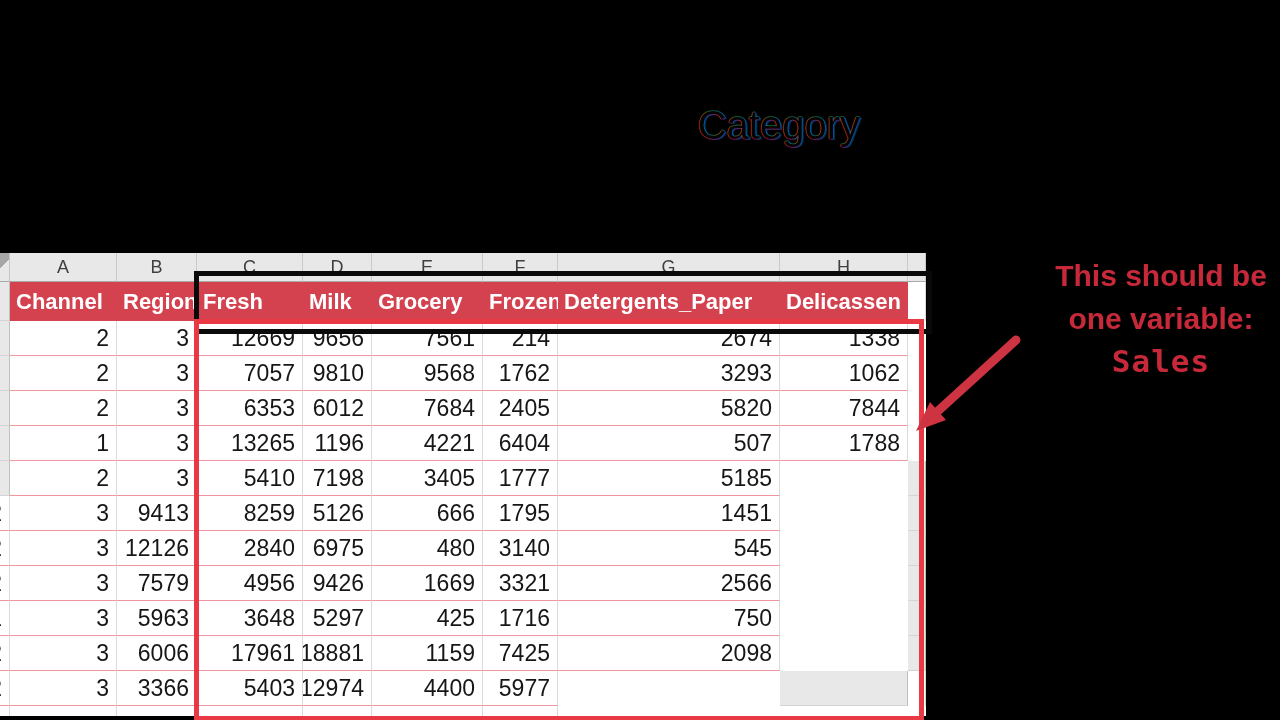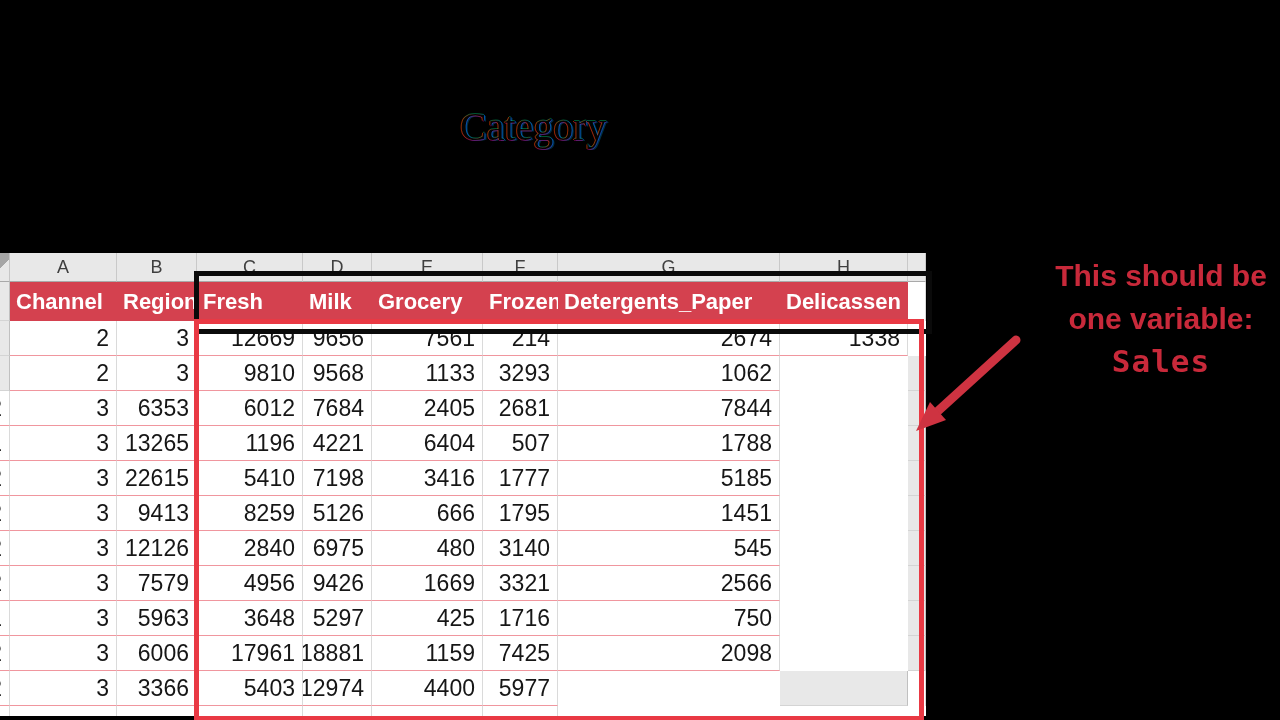--- a/index.html
+++ b/index.html
@@ -2,29 +2,28 @@
 <html style="--header_red: #D4414F; --grid_pink: #F0969E; --rect_red: #E93944; --rect_black: #0A0A0A; --annotation_red: #C8293A; --arrow_red: #CE3341;"><head>
 <meta charset="utf-8">
 <style>
   html,body{margin:0;padding:0;}
   body{
     width:1280px;height:720px;background:#000;position:relative;
     overflow:hidden;font-family:"Liberation Sans",sans-serif;
   }
   
   .category-title{
-    position:absolute;left:460px;top:103px;width:400px;text-align:left;
+    position:absolute;left:460px;top:103px;width:400px;text-align:right;
     font-size:40px;font-weight:400;color:#030303;letter-spacing:0px;
     text-shadow:
       -1px 0 0 rgba(255,70,0,.55),
        1px 0 0 rgba(0,110,255,.55),
        0 -1px 0 rgba(0,210,120,.40),
        0 1px 0 rgba(255,0,190,.35),
        2px 1px 0 rgba(0,180,255,.25);
-    font-family: Liberation Serif, serif;
   }
   
   .sheet{
     position:absolute;left:0;top:253px;width:926px;height:463px;background:#fff;
     display:grid;
     grid-template-columns:10px 107px 80px 106px 69px 111px 75px 222px 128px 18px;
     grid-template-rows:29px 39px repeat(11,35px) 10px;
   }
   .sheet div{box-sizing:border-box;overflow:hidden;}
   .c-corner{
@@ -114,53 +113,53 @@
     <div class="c-val">12669</div>
     <div class="c-val">9656</div>
     <div class="c-val">7561</div>
     <div class="c-val">214</div>
     <div class="c-val">2674</div>
     <div class="c-val">1338</div>
     <div class="c-part nh"></div>
     <div class="c-rowhead"></div>
     <div class="c-val">2</div>
     <div class="c-val">3</div>
+    <div class="c-val">7057</div>
     <div class="c-val">9810</div>
     <div class="c-val">9568</div>
-    <div class="c-val">1133</div>
+    <div class="c-val">1762</div>
     <div class="c-val">3293</div>
     <div class="c-val">1062</div>
     <div class="c-part nh"></div>
     <div class="c-rowhead"></div>
     <div class="c-val">2</div>
     <div class="c-val">3</div>
     <div class="c-val">6353</div>
     <div class="c-val">6012</div>
     <div class="c-val">7684</div>
     <div class="c-val">2405</div>
-    <div class="c-val">2681</div>
+    <div class="c-val">5820</div>
     <div class="c-val">7844</div>
     <div class="c-part nh"></div>
     <div class="c-rowhead"></div>
     <div class="c-val">1</div>
     <div class="c-val">3</div>
     <div class="c-val">13265</div>
     <div class="c-val">1196</div>
     <div class="c-val">4221</div>
     <div class="c-val">6404</div>
     <div class="c-val">507</div>
     <div class="c-val">1788</div>
     <div class="c-part nh"></div>
     <div class="c-rowhead"></div>
     <div class="c-val">2</div>
     <div class="c-val">3</div>
-    <div class="c-val">22615</div>
     <div class="c-val">5410</div>
     <div class="c-val">7198</div>
-    <div class="c-val">3416</div>
+    <div class="c-val">3405</div>
     <div class="c-val">1777</div>
     <div class="c-val">5185</div>
     <div class="c-part nh"></div>
     <div class="c-rowhead"></div>
     <div class="c-val">2</div>
     <div class="c-val">3</div>
     <div class="c-val">9413</div>
     <div class="c-val">8259</div>
     <div class="c-val">5126</div>
     <div class="c-val">666</div>

